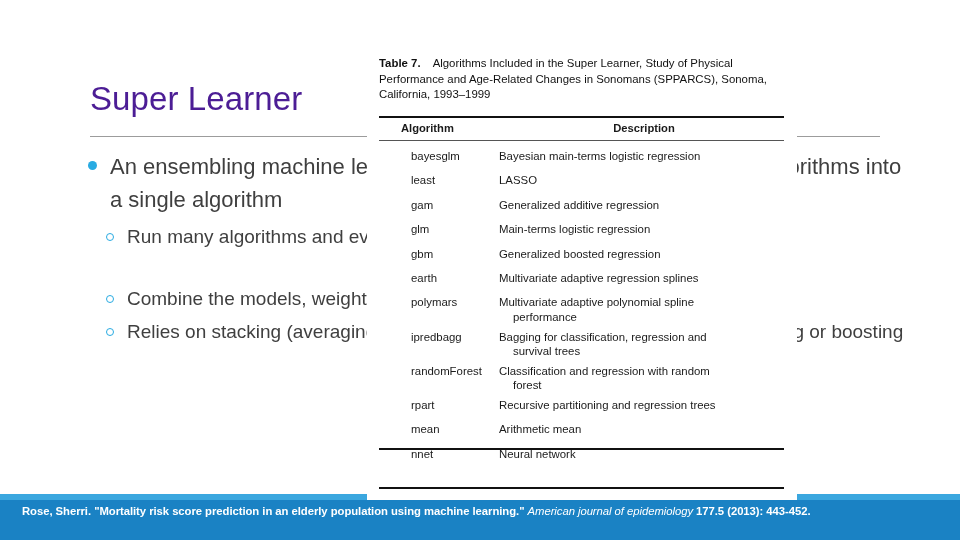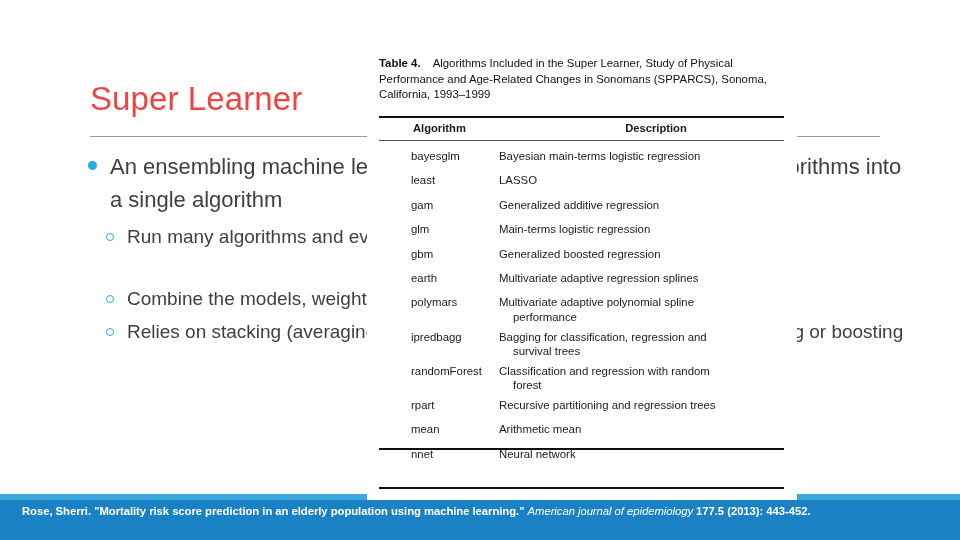--- a/index.html
+++ b/index.html
@@ -22,21 +22,21 @@
     left: 0; top: 0;
     width: 960px; height: 540px;
   }
 
   #slide-title {
     position: absolute;
     left: 90px;
     top: 80px;
     font-size: 33px;
     font-weight: 400;
-    color: #ef4444;
+    color: #4c1d95;
     letter-spacing: 0.1px;
     white-space: nowrap;
   }
 
   #title-rule {
     position: absolute;
     left: 90px;
     top: 136px;
     width: 790px;
     height: 1px;
@@ -144,21 +144,21 @@
     position: absolute;
     left: 12px;
     top: 443px;
     width: 405px;
     height: 1.6px;
     background: #111111;
   }
 
   #tbl-head {
     position: absolute;
-    left: 24px;
+    left: 12px;
     top: 76px;
     width: 405px;
     height: 20px;
     font-size: 11.2px;
     font-weight: bold;
   }
   #tbl-head .h-alg {
     position: absolute;
     left: 22px;
     top: 2px;
@@ -291,21 +291,21 @@
   <div class="bullet-l2" id="b4">
     <span class="ring"></span>
     <span class="txt">Relies on stacking (averaging predictions across algorithms) rather than bagging or boosting</span>
   </div>
 
 </div>
 
 <div id="table-figure">
 
   <div id="table-caption">
-    <span class="cap-strong">Table 4.</span>
+    <span class="cap-strong">Table 7.</span>
     <span>&nbsp;&nbsp;</span>
     <span>Algorithms Included in the Super Learner, Study of Physical Performance and Age-Related Changes in Sonomans (SPPARCS), Sonoma, California, 1993–1999</span>
   </div>
 
   <div id="rule-top"></div>
 
   <div id="tbl-head">
     <span class="h-alg">Algorithm</span>
     <span class="h-desc">Description</span>
   </div>

